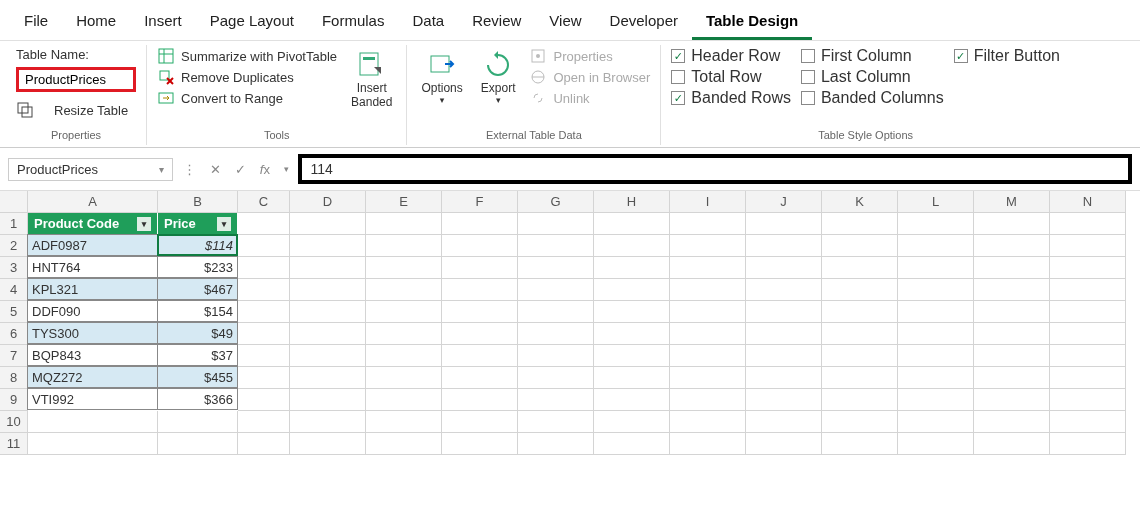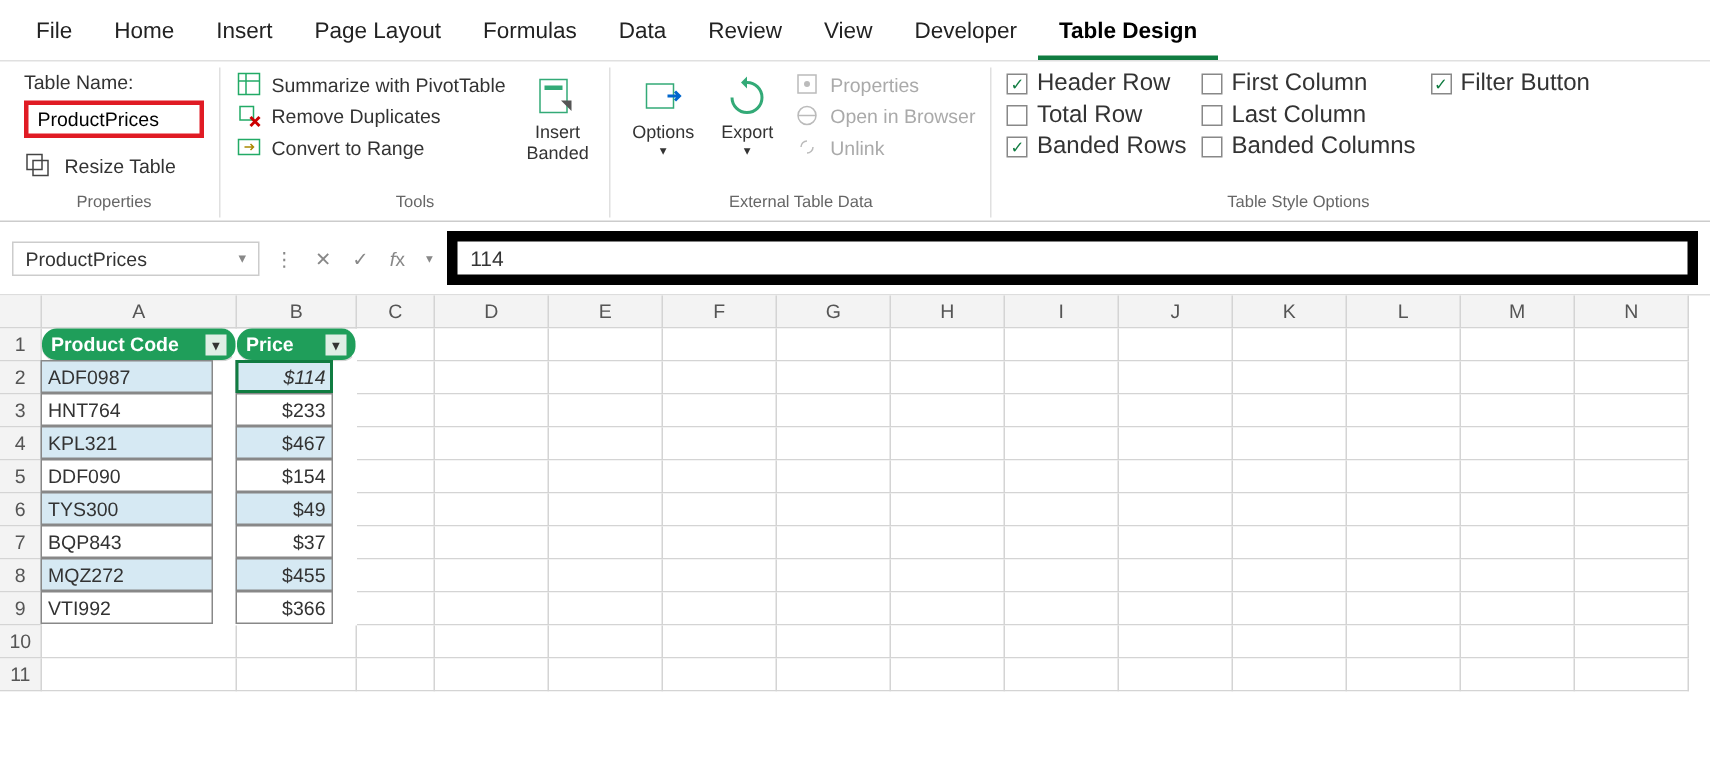--- a/index.html
+++ b/index.html
@@ -20,41 +20,41 @@
   .cmd { display: flex; align-items: center; gap: 6px; font-size: 13px; cursor: pointer; white-space: nowrap; }
   .cmd.disabled { color: #aaa; }
   .bigbtn { display: flex; flex-direction: column; align-items: center; font-size: 12px; cursor: pointer; padding: 2px 4px; }
   .bigbtn .icon { width: 32px; height: 32px; display: flex; align-items: center; justify-content: center; }
   .icon { width: 18px; height: 18px; display: inline-flex; align-items: center; justify-content: center; }
   .check { display: flex; align-items: center; gap: 6px; font-size: 16px; cursor: pointer; }
   .chkbox { width: 14px; height: 14px; border: 1px solid #888; display: inline-flex; align-items: center; justify-content: center; font-size: 11px; background: #fff; }
   .chkbox.checked::after { content: "✓"; color: #107c41; }
   .table-name-label { font-size: 13px; margin-bottom: 2px; }
   .table-name-input { border: 3px solid #e01b24; padding: 2px 6px; font-size: 13px; width: 120px; }
-  .resize-cmd { display: flex; align-items: center; gap: 9px; margin-top: 6px; cursor: pointer; }
+  .resize-cmd { display: flex; align-items: center; gap: 20px; margin-top: 6px; cursor: pointer; }
 
   
   .namebox-row { display: flex; align-items: center; padding: 6px 8px; gap: 6px; border-bottom: 1px solid #ddd; }
   .namebox { border: 1px solid #ccc; padding: 3px 8px; width: 165px; display: flex; justify-content: space-between; align-items: center; }
   .fx-icon-btn { padding: 0 4px; color: #888; }
-  .fx-input { border: 7px solid #000000; padding: 3px 8px; flex: 1; font-size: 14px; }
+  .fx-input { border: 4px solid #000000; padding: 3px 8px; flex: 1; font-size: 14px; }
 
   
   .sheet { display: grid; grid-template-columns: 28px 130px 80px 52px repeat(11, 76px); }
   .colhdr, .rowhdr, .cell, .corner { border-right: 1px solid #d4d4d4; border-bottom: 1px solid #d4d4d4; height: 22px; display: flex; align-items: center; font-size: 13px; }
   .colhdr { justify-content: center; background: #f3f3f3; color: #555; }
   .rowhdr { justify-content: center; background: #f3f3f3; color: #555; }
   .corner { background: #f3f3f3; }
   .cell { padding: 0 4px; background: #fff; }
   .cell.right { justify-content: flex-end; }
 
-  .thdr { background: #1f9e5a; color: #fff; font-weight: bold; padding: 0 6px; display: flex; align-items: center; justify-content: space-between; border-right: 1px solid #fff; border-radius: 10px; }
+  .thdr { background: #1f9e5a; color: #fff; font-weight: bold; padding: 0 6px; display: flex; align-items: center; justify-content: space-between; border-right: 1px solid #fff; }
   .thdr .drop { width: 14px; height: 14px; background: #dfeee5; color: #333; font-size: 9px; display: flex; align-items: center; justify-content: center; }
   .band { background: #d6e9f3; }
-  .tcell { border: 1px solid #888; margin: -1px 16px 0 -1px; }
+  .tcell { border: 1px solid #888; margin: -1px 0 0 -1px; }
   .selected { outline: 2px solid #107c41; outline-offset: -2px; font-style: italic; }
 </style>
 </head>
 <body>
 
 <div class="tabs">
   <div class="tab">File</div>
   <div class="tab">Home</div>
   <div class="tab">Insert</div>
   <div class="tab">Page Layout</div>

